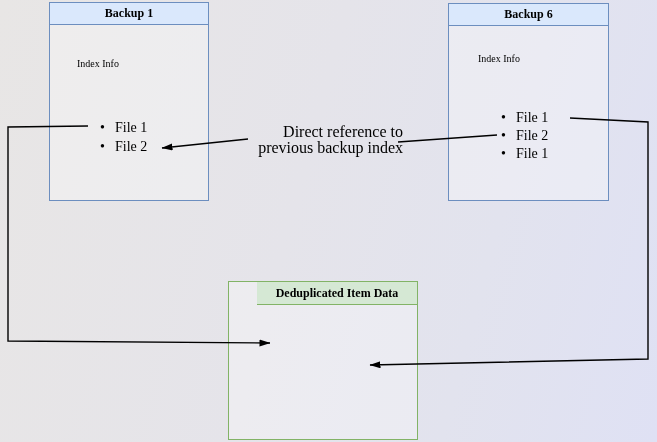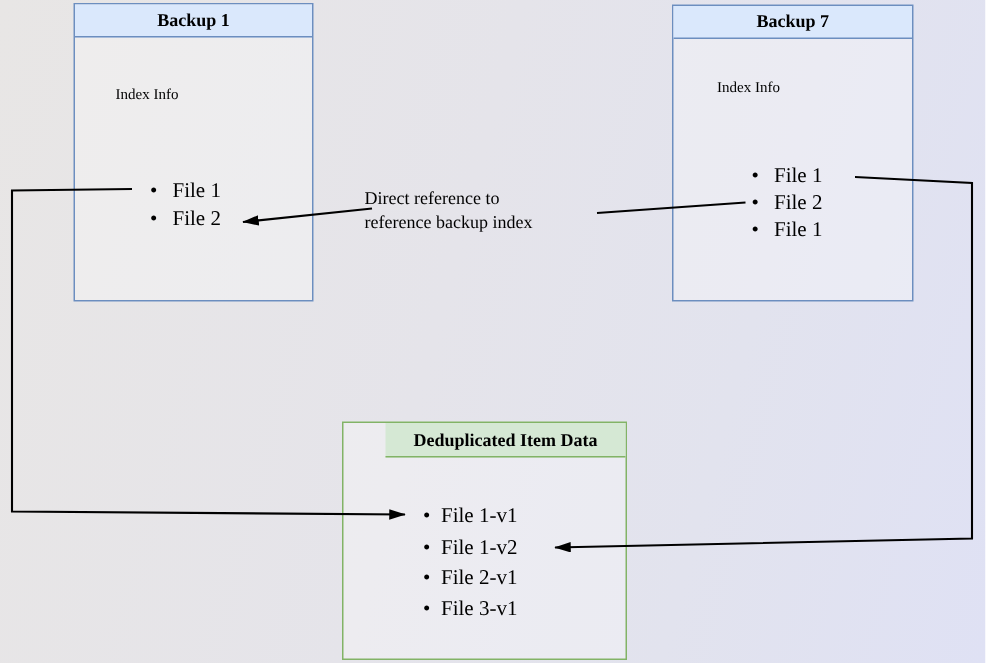--- a/index.html
+++ b/index.html
@@ -39,22 +39,22 @@
     width:15px;
     font-size:14px;
   }
   #backup1-list { left:50px; top:115px; line-height:19px; }
   #backup2-list { left:52px; top:105px; line-height:18px; }
   #dedup-list   { left:53px; top:53px;  line-height:20.5px; }
   #dedup-list li::before { width:12px; }
   #edge-label {
     position:absolute;
     left:243px; top:124px; width:160px;
-    text-align:left;
-    font-size:12px; line-height:16px;
+    text-align:right;
+    font-size:16px; line-height:16px;
   }
   #arrow-layer { position:absolute; left:0; top:0; pointer-events:none; }
 </style>
 </head>
 <body>
 
 <div id="canvas">
 
   <div class="box" style="left:49px; top:2px; width:160px; height:199px;">
     <div class="box-header">
@@ -62,45 +62,39 @@
     </div>
     <div class="section-label" style="left:27px; top:55px;">Index Info</div>
     <ul class="filelist" id="backup1-list">
       <li>File 1</li>
       <li>File 2</li>
     </ul>
   </div>
 
   <div class="box" style="left:448px; top:3px; width:161px; height:198px;">
     <div class="box-header">
-      <span>Backup 7</span>
+      <span>Backup 6</span>
     </div>
     <div class="section-label" style="left:29px; top:49px;">Index Info</div>
     <ul class="filelist" id="backup2-list">
       <li>File 1</li>
       <li>File 2</li>
       <li>File 1</li>
     </ul>
   </div>
 
   <div class="box green" style="left:228px; top:281px; width:190px; height:159px;">
     <div class="box-header">
       <span>Deduplicated Item Data</span>
     </div>
-    <ul class="filelist" id="dedup-list">
-      <li>File 1-v1</li>
-      <li>File 1-v2</li>
-      <li>File 2-v1</li>
-      <li>File 3-v1</li>
-    </ul>
   </div>
 
   <div id="edge-label">
     <div>Direct reference to</div>
-    <div>reference backup index</div>
+    <div>previous backup index</div>
   </div>
 
   <svg id="arrow-layer" width="657" height="442" viewBox="0 0 657 442">
     <defs>
       <marker id="arrowhead" markerWidth="11" markerHeight="8" refX="10.5" refY="3.5" orient="auto" markerUnits="userSpaceOnUse">
         <path d="M0,0 L11,3.5 L0,7 Z" fill="#000"></path>
       </marker>
     </defs>
     <path d="M88,126 L8,127 L8,341 L270,343" fill="none" stroke="#000" stroke-width="1.4" marker-end="url(#arrowhead)"></path>
     <path d="M570,118 L648,122 L648,359 L370,365" fill="none" stroke="#000" stroke-width="1.4" marker-end="url(#arrowhead)"></path>

